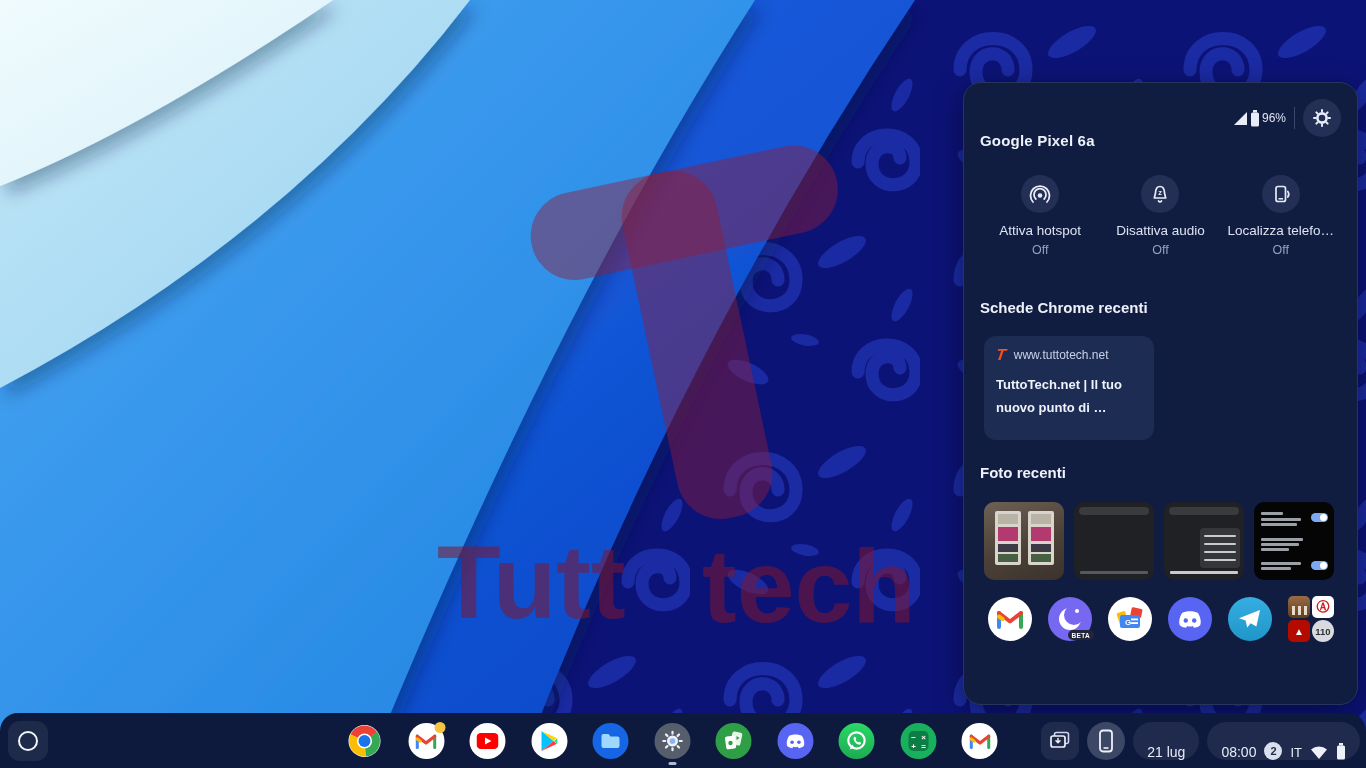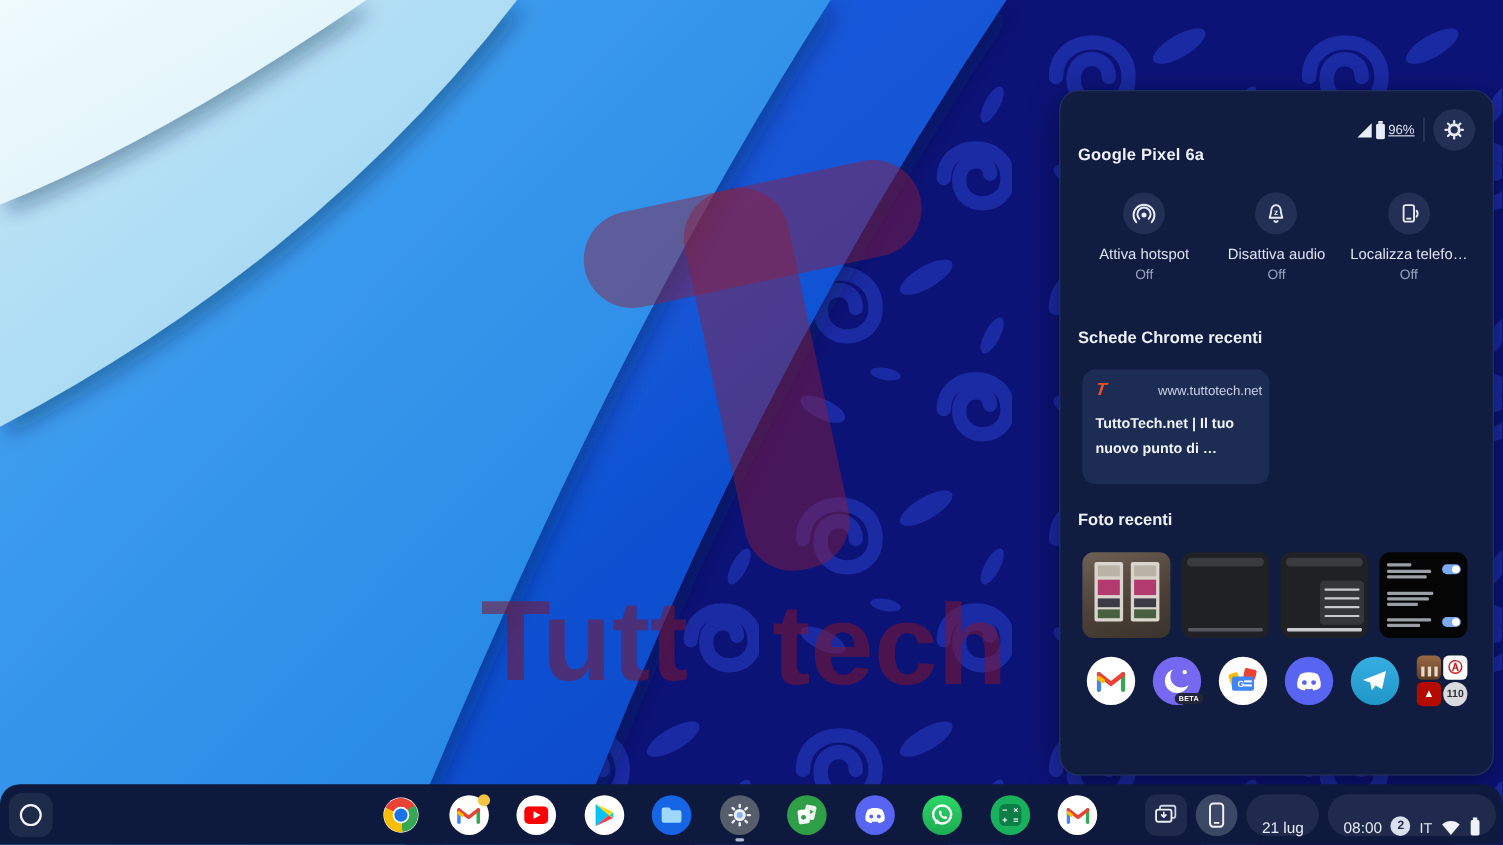--- a/index.html
+++ b/index.html
@@ -10,42 +10,42 @@
   
   .wallpaper { position:absolute; inset:0; }
   .wallpaper svg { display:block; }
 
   
   .phonehub { position:absolute; top:82px; right:8px; width:395px; height:623px;
               background:#101d40; border:1px solid #27345c; border-radius:18px;
               padding:16px 16px 0 16px; color:#e8ecf8; box-shadow:0 8px 30px rgba(0,0,10,.45); }
   .ph-header { display:flex; align-items:center; height:38px; }
   .ph-title { font-size:15px; font-weight:700; letter-spacing:.2px; color:#eef1fa;margin-top:45px; }
-  .ph-right { margin-left:auto; display:flex; align-items:center; gap:2px;text-decoration:underline; }
+  .ph-right { margin-left:auto; display:flex; align-items:center; gap:2px; }
   .ph-batt-pct { font-size:12px; color:#dfe4f2; }
   .ph-divider { width:1px; height:22px; background:#3a4668; margin:0 6px; }
   .round-btn { width:38px; height:38px; border-radius:50%; background:#232f55;
                display:flex; align-items:center; justify-content:center; cursor:pointer; }
 
   .qa-row { display:flex; margin-top:38px; }
   .qa { flex:1; display:flex; flex-direction:column; align-items:center; }
   .qa-circle { width:38px; height:38px; border-radius:50%; background:#232f55;
                display:flex; align-items:center; justify-content:center; }
   .qa-label { margin-top:10px; font-size:13.5px; color:#dde3f2; white-space:nowrap; }
   .qa-state { margin-top:5px; font-size:12.5px; color:#97a1bd; }
 
   .sec-heading { margin-top:42px; font-size:15px; font-weight:700; color:#eef1fa; }
   .sec-heading.tight { margin-top:24px; }
 
   .tab-card { margin-top:20px; margin-left:4px; width:170px; height:104px; border-radius:12px;
               background:#1d2c53; padding:11px 12px; cursor:pointer; }
   .tab-card-top { display:flex; align-items:center; gap:8px; }
   .tt-favicon { font-size:16px; font-weight:800; font-style:italic; color:#f4511e;
                 transform:skewX(-8deg); line-height:1; }
-  .tab-url { font-size:12px; color:#c9d1e8;margin-left:39px; }
+  .tab-url { font-size:12px; color:#c9d1e8; }
   .tab-title { margin-top:11px; font-size:13px; font-weight:700; color:#eef2fb; line-height:1.75; }
 
   .photos-row { display:flex; gap:10px; margin-top:21px; margin-left:4px; }
   .thumb { width:80px; height:78px; border-radius:10px; overflow:hidden; position:relative; cursor:pointer; }
   .thumb-photo { background:linear-gradient(160deg,#6e6054 0%,#4c4138 55%,#3a332c 100%); }
   .mini-phone { position:absolute; top:9px; width:26px; height:54px; background:#d9d5cd; border-radius:2px; }
   .mini-phone .b1 { position:absolute; top:3px; left:3px; right:3px; height:10px; background:#b9b3a6; }
   .mini-phone .b2 { position:absolute; top:16px; left:3px; right:3px; height:14px; background:#b23a6e; }
   .mini-phone .b3 { position:absolute; top:33px; left:3px; right:3px; height:8px; background:#3c3a45; }
   .mini-phone .b4 { position:absolute; bottom:3px; left:3px; right:3px; height:8px; background:#476042; }

